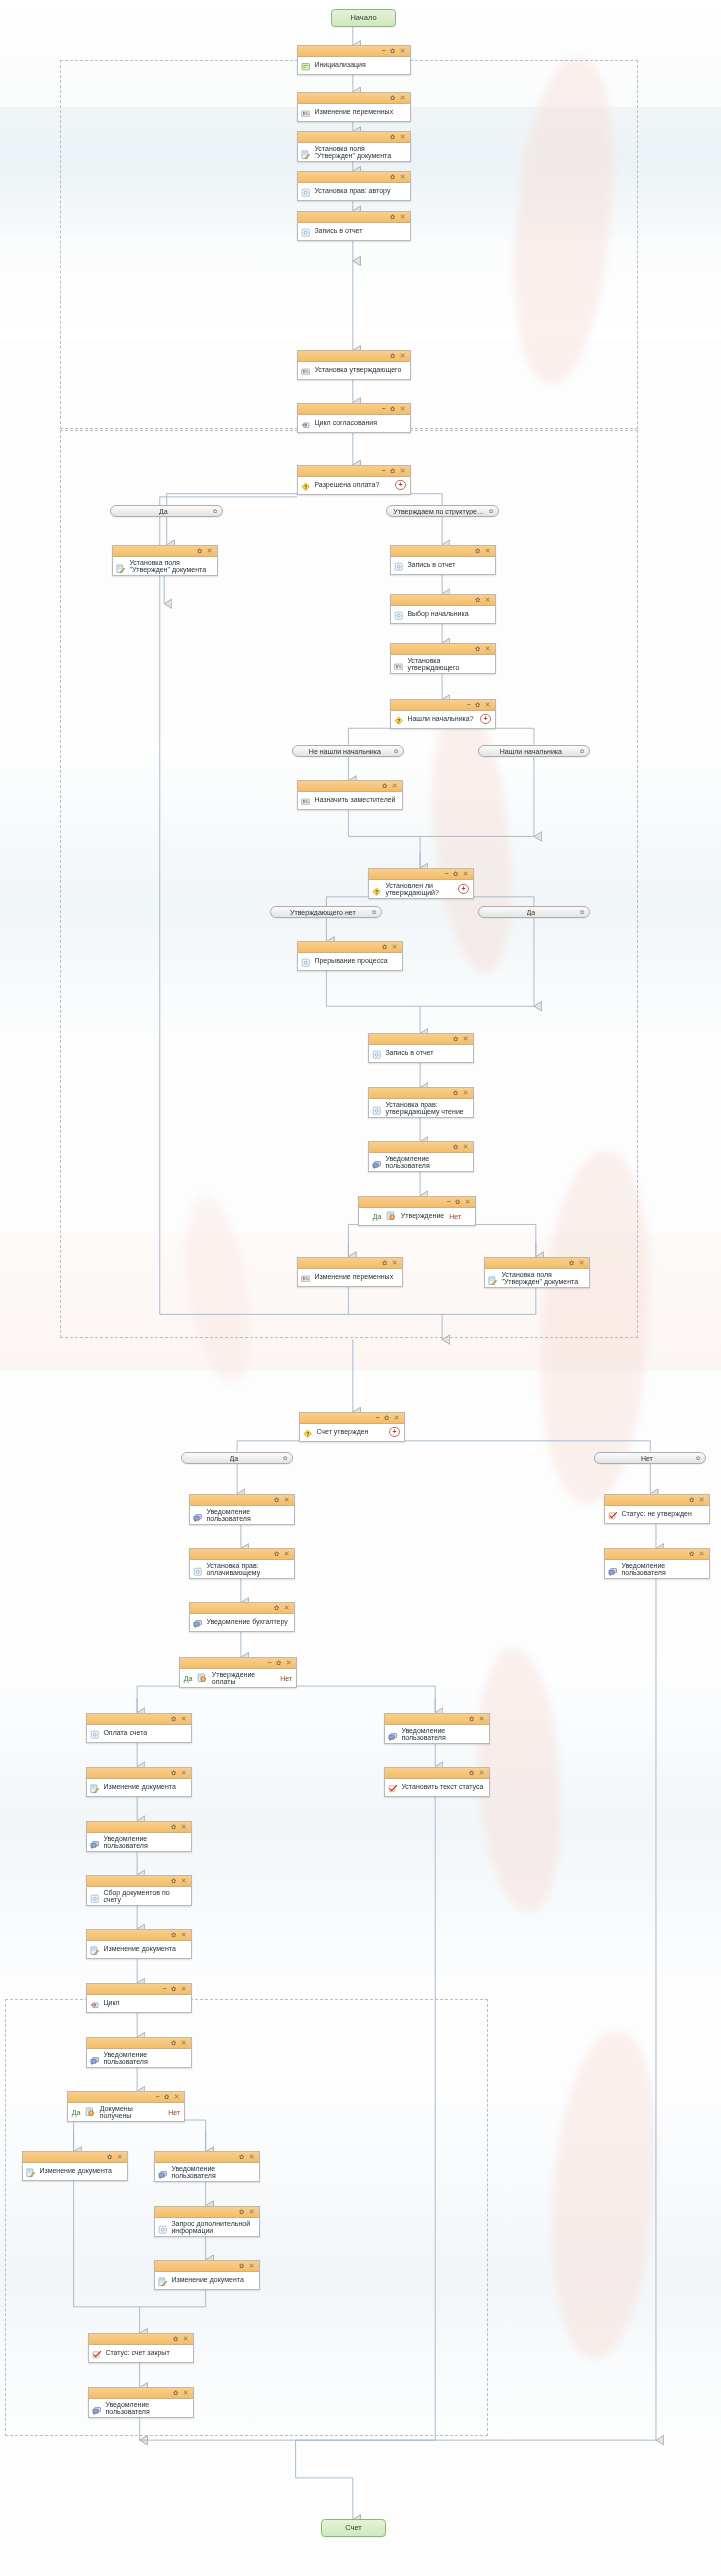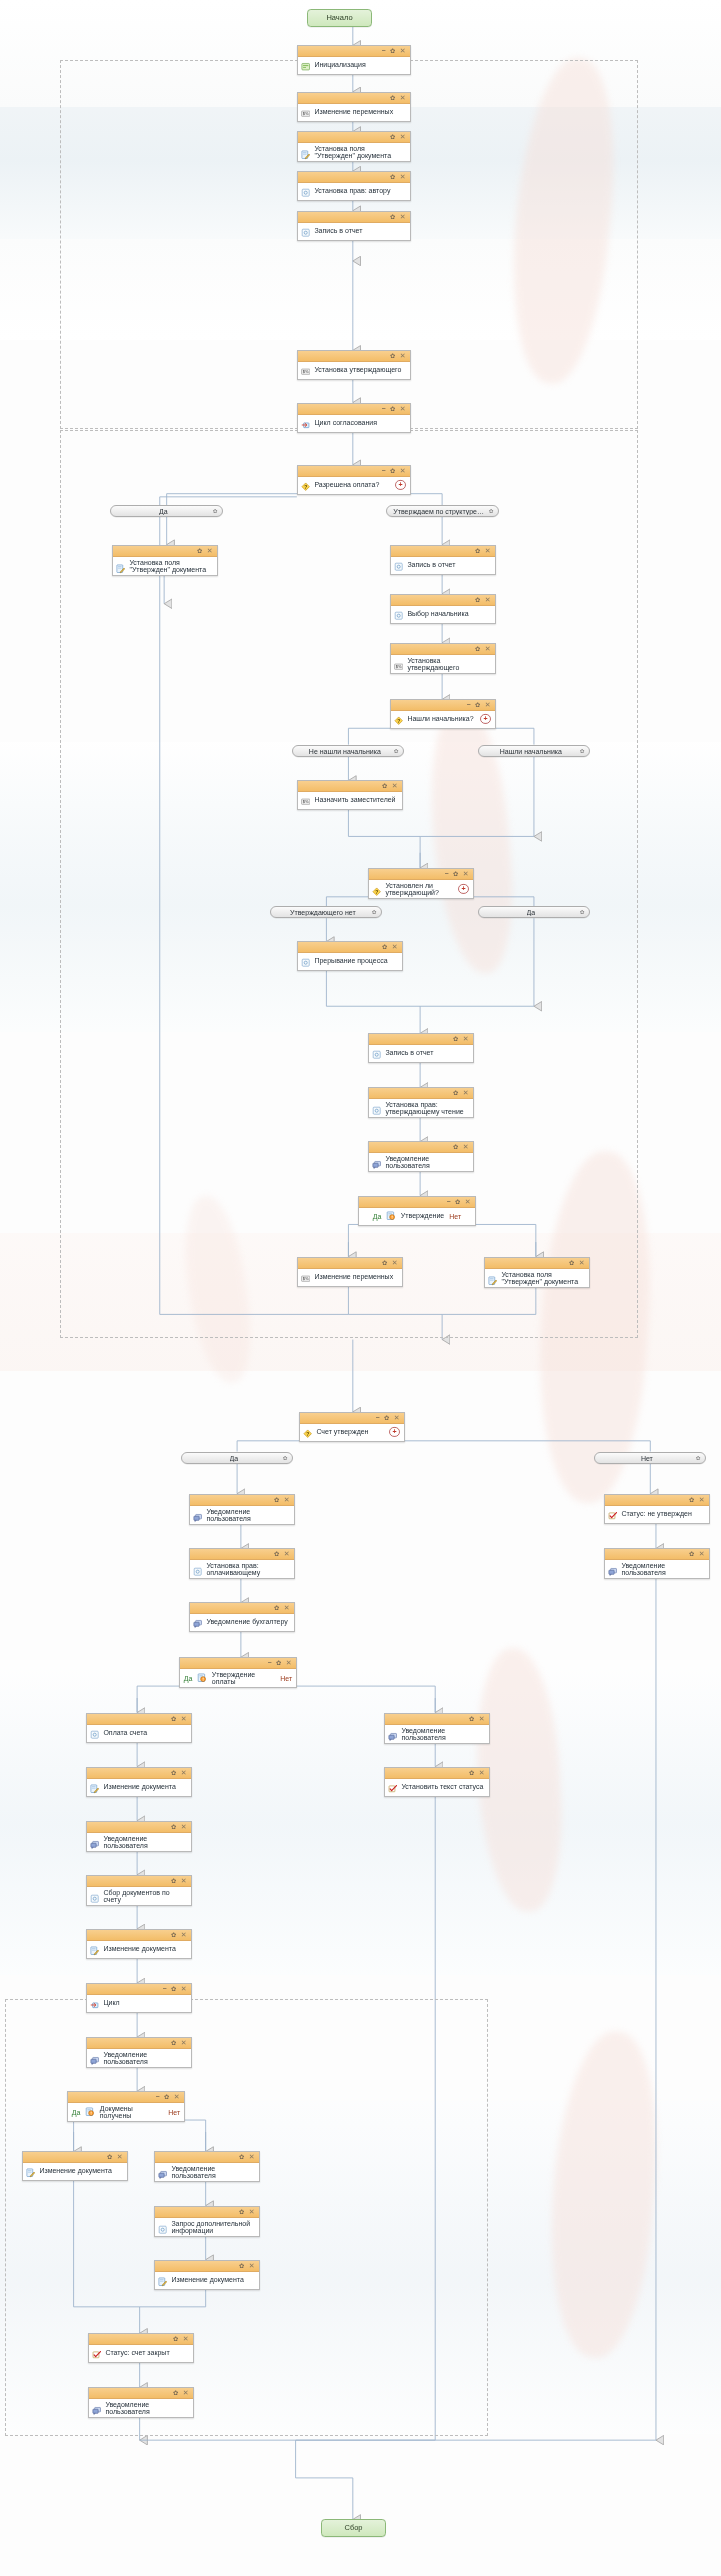--- a/index.html
+++ b/index.html
@@ -244,22 +244,22 @@
     <path d="M561 3940 L561 4006"></path>
   </g>
 </svg>
 
 <div id="canvas">
 
   <div class="group" style="left: 60px; top: 60px; width: 576px; height: 367px;"></div>
   <div class="group" style="left: 60px; top: 430px; width: 576px; height: 906px;"></div>
   <div class="group" style="left: 5px; top: 1999px; width: 481px; height: 435px;"></div>
 
-  <div class="terminal" style="left:307px;top:8.8px;width:63px;">Начало</div>
-  <div class="terminal" style="left:321px;top:2519px;width:63px;">Сбор</div>
+  <div class="terminal" style="left:331px;top:8.8px;width:63px;">Начало</div>
+  <div class="terminal" style="left:321px;top:2519px;width:63px;">Счет</div>
 
 <div class="node" style="left: 297px; top: 45px; width: 112px;">
       <div class="hdr">
         <span class="ic min">–</span>
         <span class="ic gear">✿</span>
         <span class="ic cls">✕</span>
       </div>
       <div class="body">
         <span class="gico"><svg width="9.4" height="9.4" viewBox="0 0 16 16" xmlns="http://www.w3.org/2000/svg">
             <rect x="1.5" y="2.5" width="13" height="11" rx="1.5" fill="#dff0c8" stroke="#5e9b3b"></rect>

